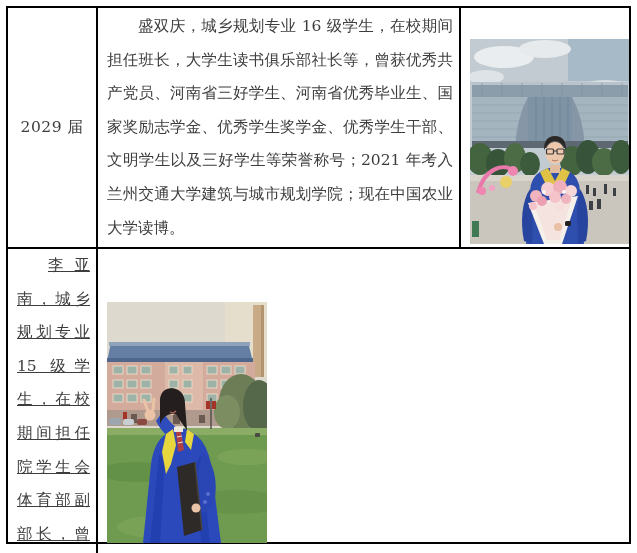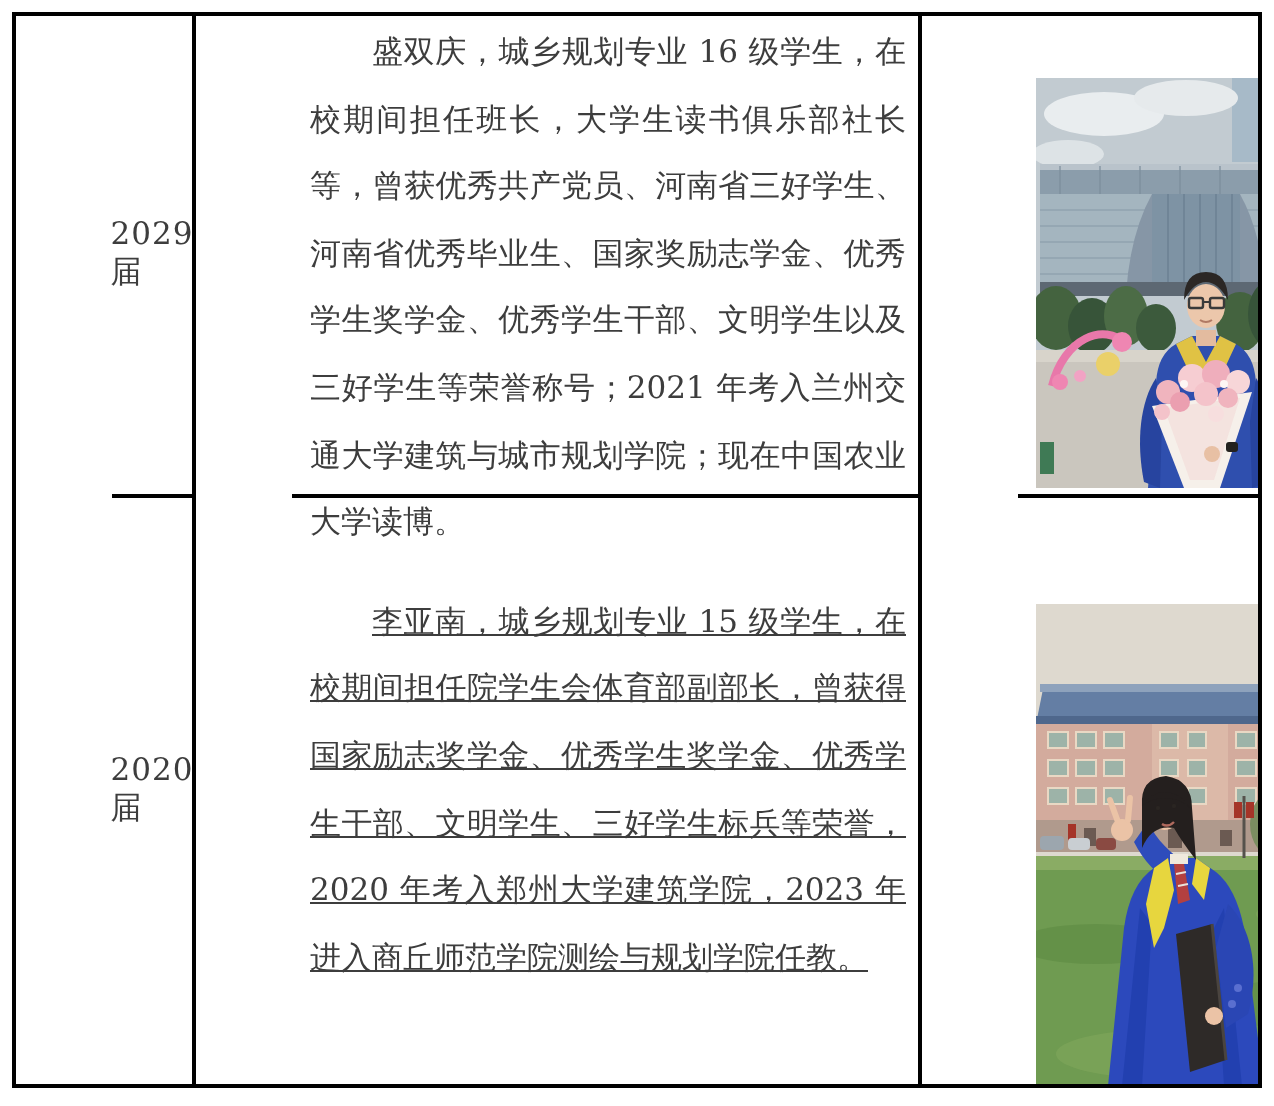--- a/index.html
+++ b/index.html
@@ -11,21 +11,21 @@
   }
   .doc-table {
     position: absolute; left: 6px; top: 6px;
     width: 625px; height: 538px;
     display: grid;
     grid-template-columns: 90px 363px 1fr;
     grid-template-rows: 241px 1fr;
     border: 2px solid #000;
     background: #fff;
   }
-  .cell { position: relative; margin-left: 48px; }
+  .cell { position: relative; }
   .cell.b-right { border-right: 2px solid #000; }
   .cell.b-bottom { border-bottom: 2px solid #000; }
   .year-cell {
     display: flex; align-items: center; justify-content: center;
     font-size: 15.5px; color: #3d3d3d; letter-spacing: 0.5px;
   }
   .text-cell {
     font-size: 15.5px; line-height: 33.6px; color: #3d3d3d;
     text-align: justify; text-justify: inter-character;
     word-break: break-all;
@@ -151,23 +151,20 @@
         <circle cx="90" cy="168" r="4" fill="#f7dede"></circle>
         <circle cx="63" cy="167" r="4" fill="#f4c3ca"></circle>
         <circle cx="74" cy="153" r="2" fill="#fdf6f4"></circle>
         <circle cx="94" cy="153" r="2" fill="#fdf6f4"></circle>
       </g>
       <circle cx="88" cy="188" r="4" fill="#e8c0a4"></circle>
       <rect x="95" y="182" width="6" height="5" rx="1.5" fill="#23211f"></rect>
     </svg>
   </div>
 
-  <div class="cell b-right year-cell">
-    <span>2020 届</span>
-  </div>
   <div class="cell b-right text-cell v-center">
     <p>李亚南，城乡规划专业 15 级学生，在校期间担任院学生会体育部副部长，曾获得国家励志奖学金、优秀学生奖学金、优秀学生干部、文明学生、三好学生标兵等荣誉，2020 年考入郑州大学建筑学院，2023 年进入商丘师范学院测绘与规划学院任教。</p>
   </div>
   <div class="cell photo-cell">
     <svg class="photo photo-2" viewBox="0 0 160 241" xmlns="http://www.w3.org/2000/svg" role="img" aria-label="graduate-in-blue-gown-making-peace-sign-on-campus-lawn">
 
       <rect x="0" y="0" width="160" height="140" fill="#ded9cf"></rect>
       <rect x="118" y="0" width="42" height="75" fill="#e6decd"></rect>
 
       <rect x="146" y="3" width="11" height="72" fill="#c9ab88"></rect>

